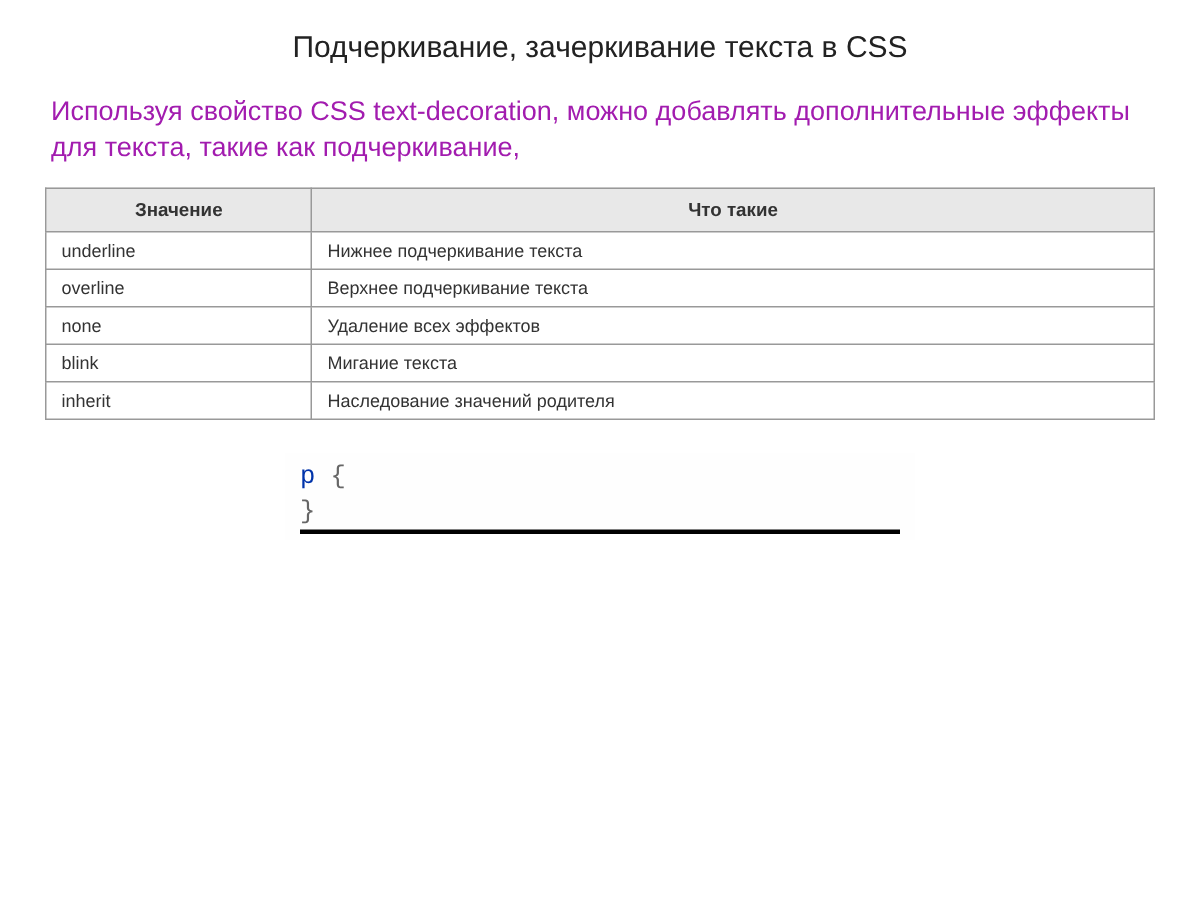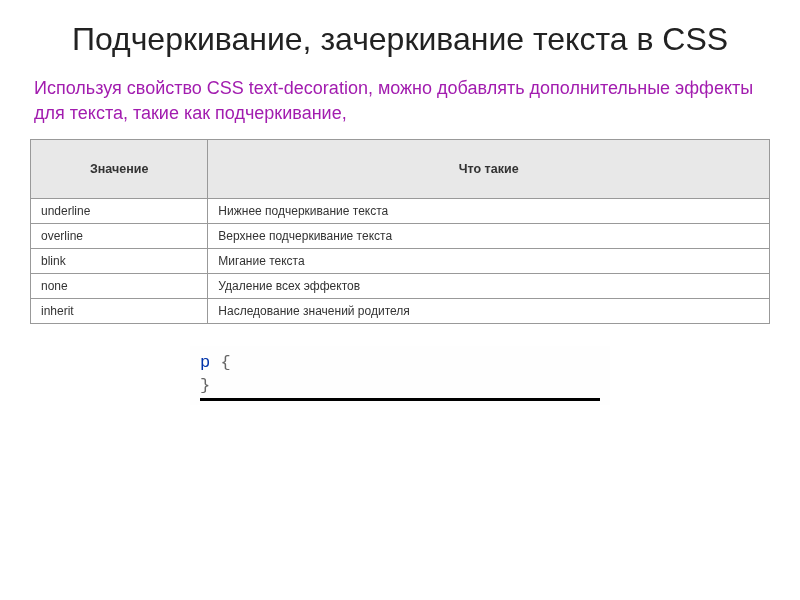--- a/index.html
+++ b/index.html
@@ -7,21 +7,21 @@
       font-family: Arial, Helvetica, sans-serif;
       background: #fff;
       width: 800px;
       height: 600px;
       overflow: hidden;
     }
     .container {
       padding: 20px 30px;
     }
     .title {
-      font-size: 32px;
+      font-size: 20px;
       font-weight: normal;
       text-align: center;
       color: #222;
       line-height: 1.2;
       margin-bottom: 18px;
     }
     .intro {
       font-size: 18px;
       color: #a21caf;
       line-height: 1.35;
@@ -38,21 +38,21 @@
       border: 1px solid #999;
       text-align: left;
       padding: 5px 10px;
       vertical-align: middle;
     }
     th {
       background: #e8e8e8;
       font-weight: bold;
       text-align: center;
       font-size: 12.5px;
-      padding: 22px 10px;
+      padding: 7px 10px;
     }
     td.col-value { width: 24%; }
     td.col-desc { text-align: left; }
     .code-block {
       margin: 22px auto 0;
       width: 420px;
       background: #fefefe;
       padding: 6px 10px 4px;
       font-family: "Courier New", Courier, monospace;
       font-size: 17px;
@@ -94,26 +94,26 @@
     <tbody>
       <tr>
         <td class="col-value">underline</td>
         <td class="col-desc">Нижнее подчеркивание текста</td>
       </tr>
       <tr>
         <td class="col-value">overline</td>
         <td class="col-desc">Верхнее подчеркивание текста</td>
       </tr>
       <tr>
+        <td class="col-value">none</td>
+        <td class="col-desc">Удаление всех эффектов</td>
+      </tr>
+      <tr>
         <td class="col-value">blink</td>
         <td class="col-desc">Мигание текста</td>
-      </tr>
-      <tr>
-        <td class="col-value">none</td>
-        <td class="col-desc">Удаление всех эффектов</td>
       </tr>
       <tr>
         <td class="col-value">inherit</td>
         <td class="col-desc">Наследование значений родителя</td>
       </tr>
     </tbody>
   </table>
 
   <div class="code-block">
     <div class="line"><span class="selector">p</span> <span class="brace">{</span></div>

